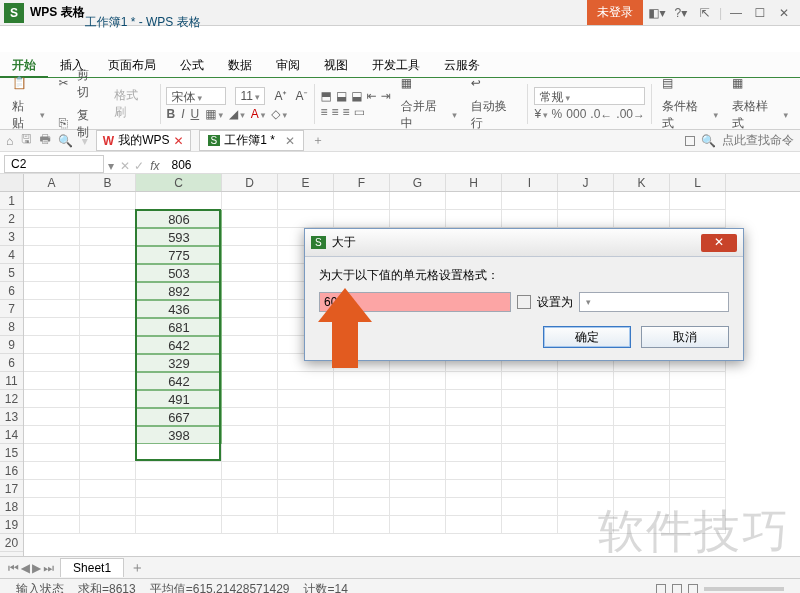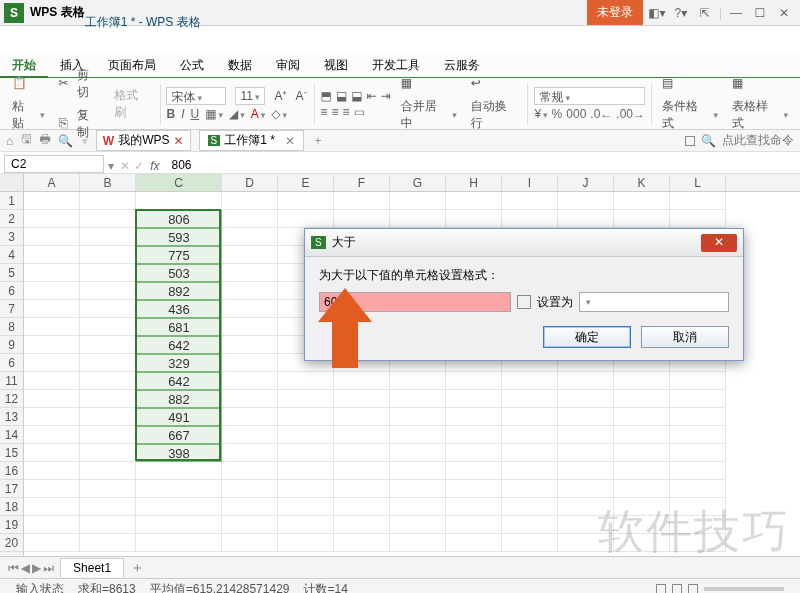--- a/index.html
+++ b/index.html
@@ -443,34 +443,20 @@
           <div class="cell"></div>
           <div class="cell"></div>
           <div class="cell"></div>
           <div class="cell"></div>
           <div class="cell"></div>
           <div class="cell"></div>
         </div>
         <div class="cellrow">
           <div class="cell"></div>
           <div class="cell"></div>
-          <div class="cell colC data">882</div>
-          <div class="cell"></div>
-          <div class="cell"></div>
-          <div class="cell"></div>
-          <div class="cell"></div>
-          <div class="cell"></div>
-          <div class="cell"></div>
-          <div class="cell"></div>
-          <div class="cell"></div>
-          <div class="cell"></div>
-        </div>
-        <div class="cellrow">
-          <div class="cell"></div>
-          <div class="cell"></div>
           <div class="cell colC data">491</div>
           <div class="cell"></div>
           <div class="cell"></div>
           <div class="cell"></div>
           <div class="cell"></div>
           <div class="cell"></div>
           <div class="cell"></div>
           <div class="cell"></div>
           <div class="cell"></div>
           <div class="cell"></div>

